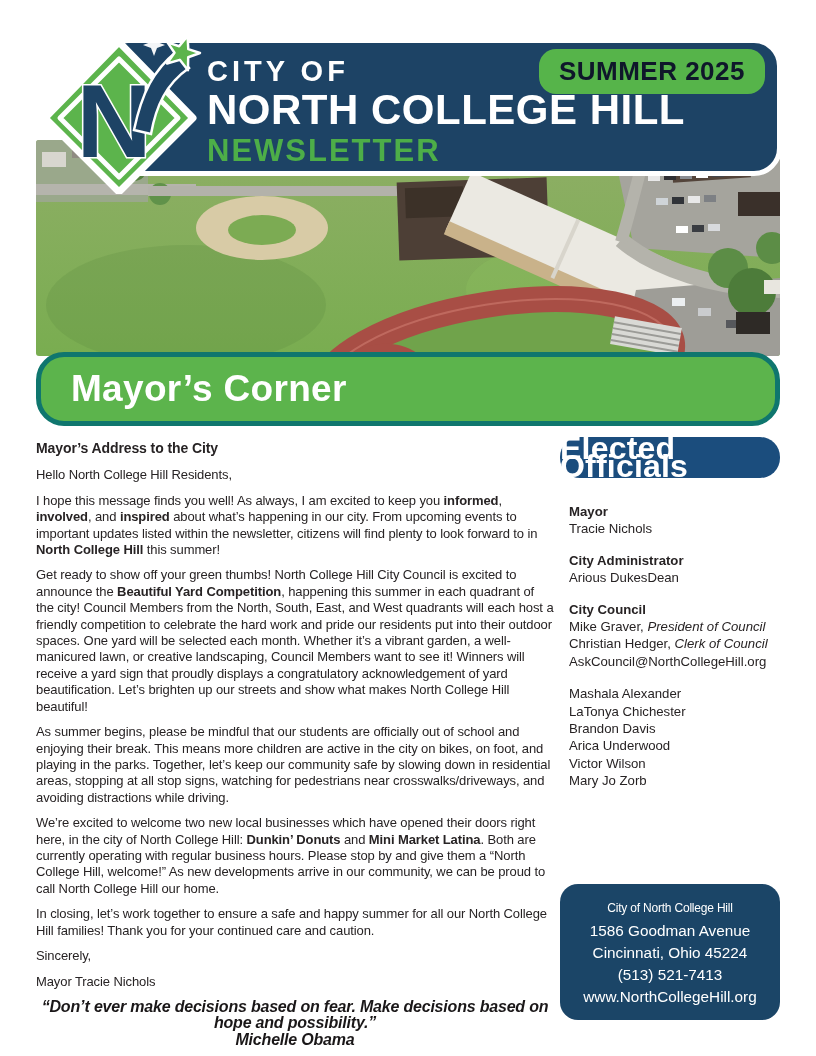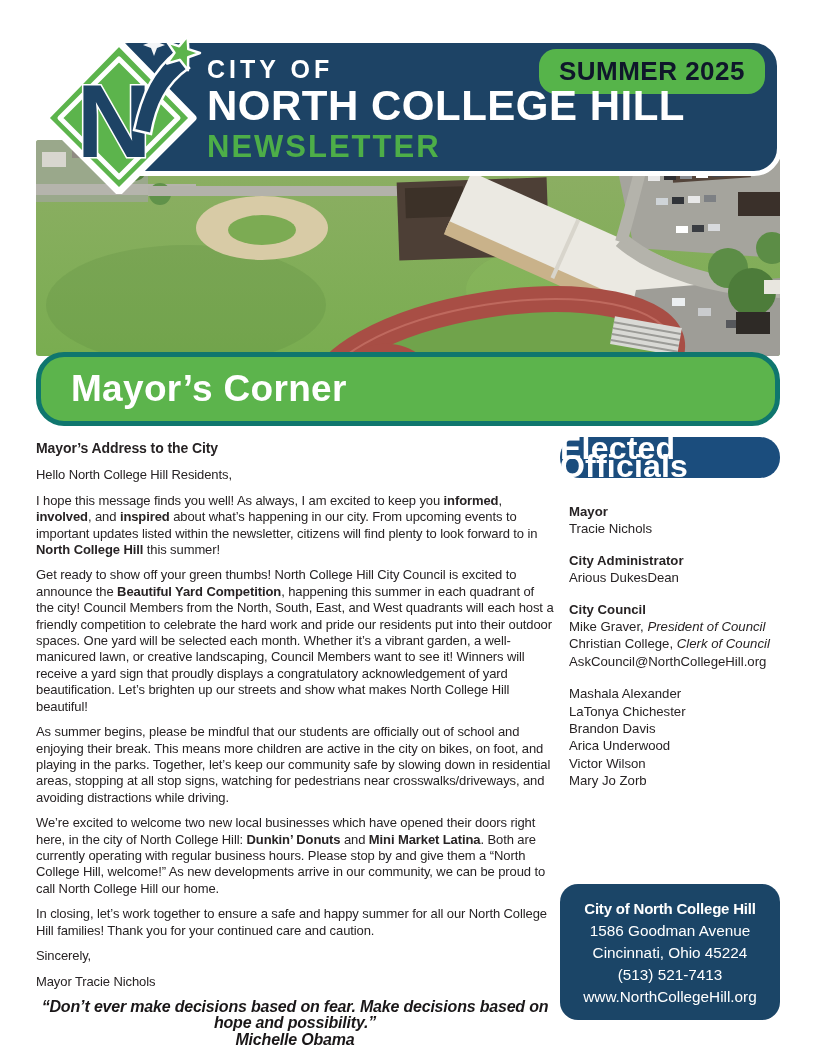--- a/index.html
+++ b/index.html
@@ -7,21 +7,21 @@
         font-family:"Liberation Sans",sans-serif;color:#272324;}
 
   
   .photo{position:absolute;left:36px;top:140px;width:744px;height:216px;overflow:hidden;border-radius:3px;}
   .photo svg{display:block;width:744px;height:216px;}
 
   
   .header-bar{position:absolute;left:100px;top:38px;width:682px;height:138px;background:#1D4365;
               border:5px solid #fff;border-radius:28px;box-sizing:border-box;z-index:2;}
   .mast-text{position:absolute;left:102px;top:12px;}
-  .kicker{color:#fff;font-weight:bold;font-size:25px;letter-spacing:4px;}
+  .kicker{color:#fff;font-weight:bold;font-size:29px;letter-spacing:4px;}
   .mast-title{color:#fff;font-weight:bold;font-size:42px;letter-spacing:0.5px;line-height:1.02;margin-top:1px;}
   .mast-sub{color:#4DAE48;font-weight:bold;font-size:31px;letter-spacing:2px;margin-top:1px;}
   .badge{position:absolute;top:6px;right:12px;background:#56B44A;color:#0f172a;font-weight:bold;
          font-size:26px;padding:7px 20px;border-radius:17px;letter-spacing:0.5px;}
 
   
   .logo{position:absolute;left:30px;top:26px;z-index:3;}
 
   
   .banner{position:absolute;left:36px;top:352px;width:744px;height:74px;background:#5CB44C;
@@ -48,21 +48,21 @@
   .group{margin-top:14px;}
   .group:first-child{margin-top:25px;}
   .role{font-weight:bold;}
   .leader i{font-style:italic;}
   .members{margin-top:15px;}
 
   
   .contact{position:absolute;left:560px;top:884px;width:220px;background:#1B4567;border-radius:18px;
            box-sizing:border-box;padding:13px 6px 12px 6px;text-align:center;color:#fff;
            font-size:15.3px;line-height:22px;}
-  .contact-name{font-weight:bold;font-size:15px;letter-spacing:-0.2px;line-height:23px;}
+  .contact-name{font-weight:normal;font-size:12px;letter-spacing:-0.2px;line-height:23px;}
 </style>
 </head>
 <body>
 
 <div class="page">
 
   <div class="photo">
     <svg viewBox="0 0 744 216" preserveAspectRatio="none">
       <defs>
         <linearGradient id="grass" x1="0" y1="0" x2="0" y2="1">
@@ -201,21 +201,21 @@
         <div class="role">Mayor</div>
         <div>Tracie Nichols</div>
       </div>
       <div class="group">
         <div class="role">City Administrator</div>
         <div>Arious DukesDean</div>
       </div>
       <div class="group">
         <div class="role">City Council</div>
         <div class="leader"><span>Mike Graver, </span><i>President of Council</i></div>
-        <div class="leader"><span>Christian College, </span><i>Clerk of Council</i></div>
+        <div class="leader"><span>Christian Hedger, </span><i>Clerk of Council</i></div>
         <div>AskCouncil@NorthCollegeHill.org</div>
       </div>
       <div class="members">
           <div>Mashala Alexander</div>
           <div>LaTonya Chichester</div>
           <div>Brandon Davis</div>
           <div>Arica Underwood</div>
           <div>Victor Wilson</div>
           <div>Mary Jo Zorb</div>
         </div>

